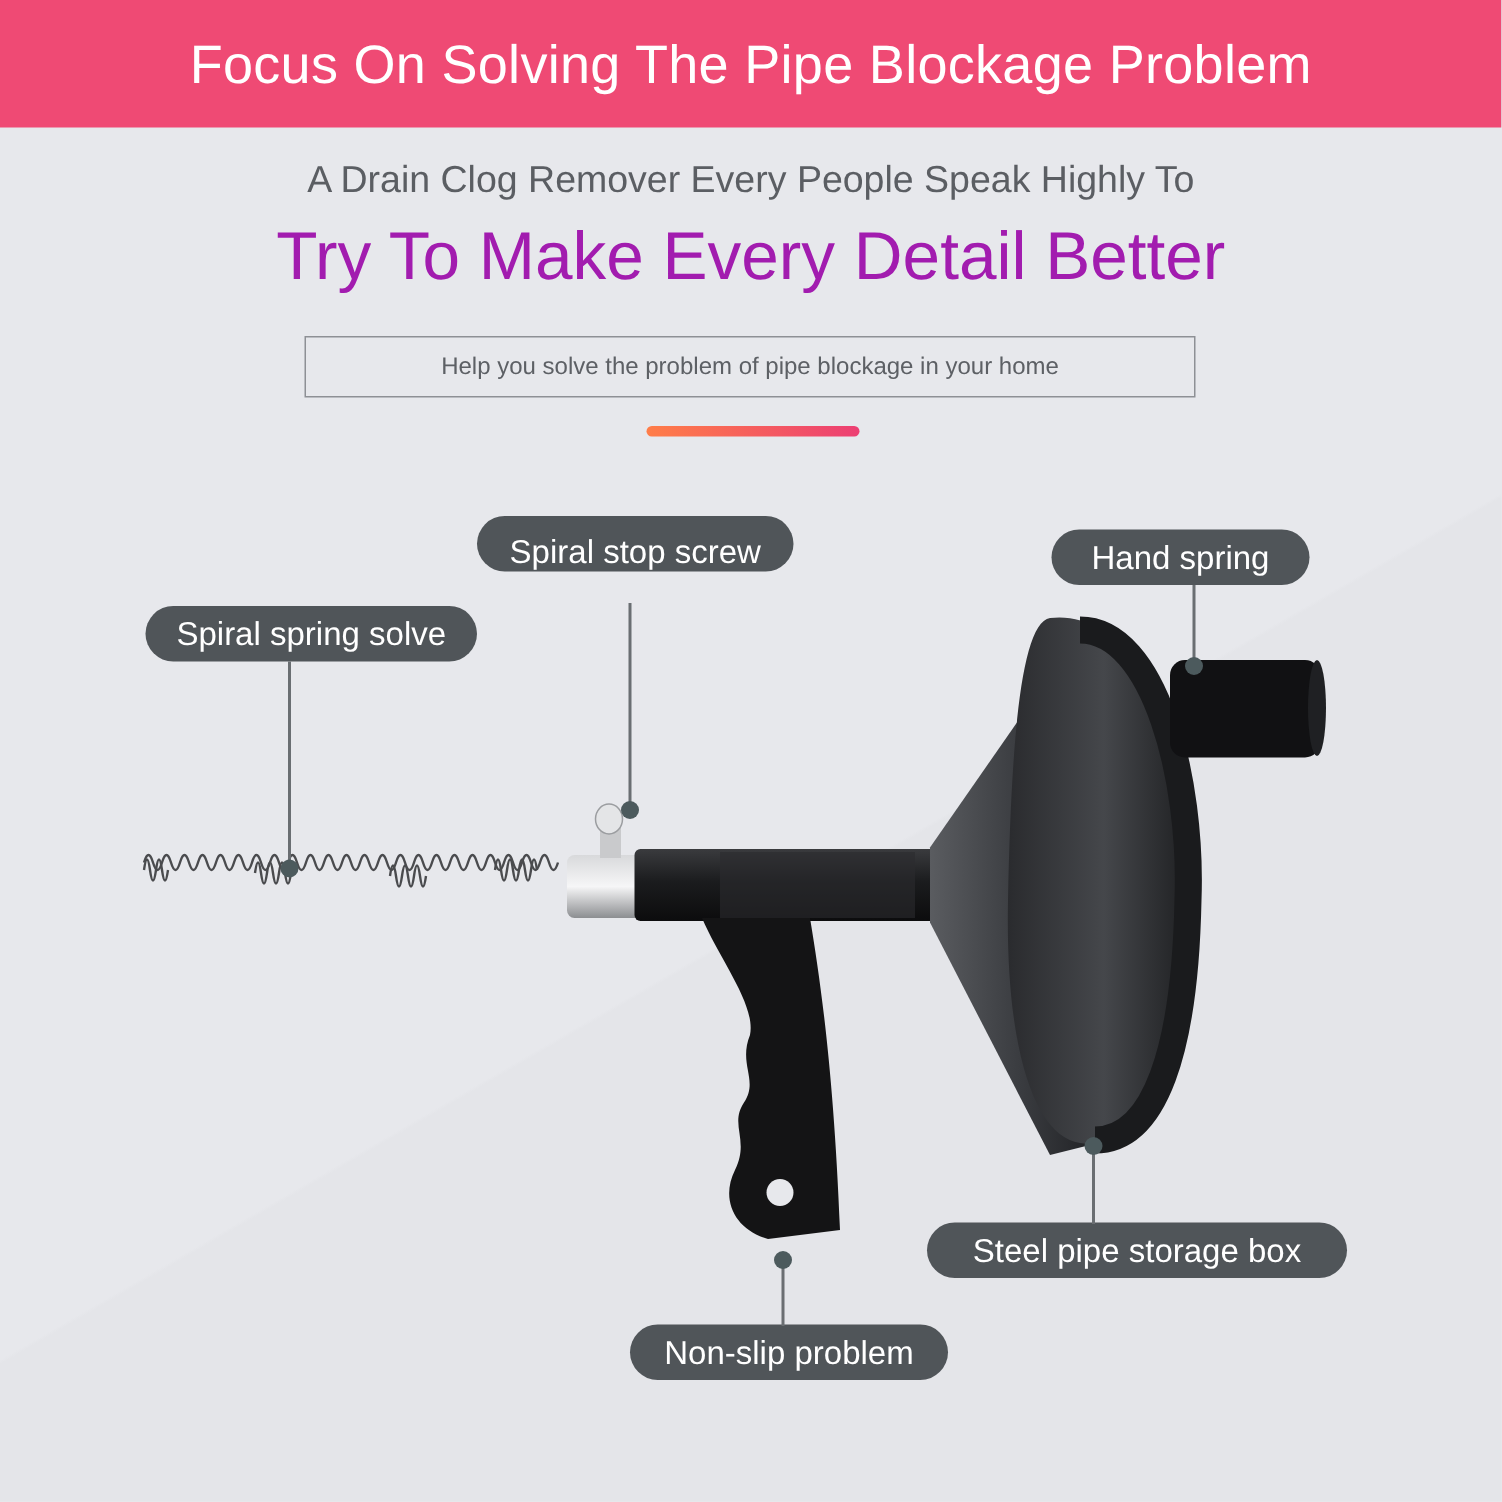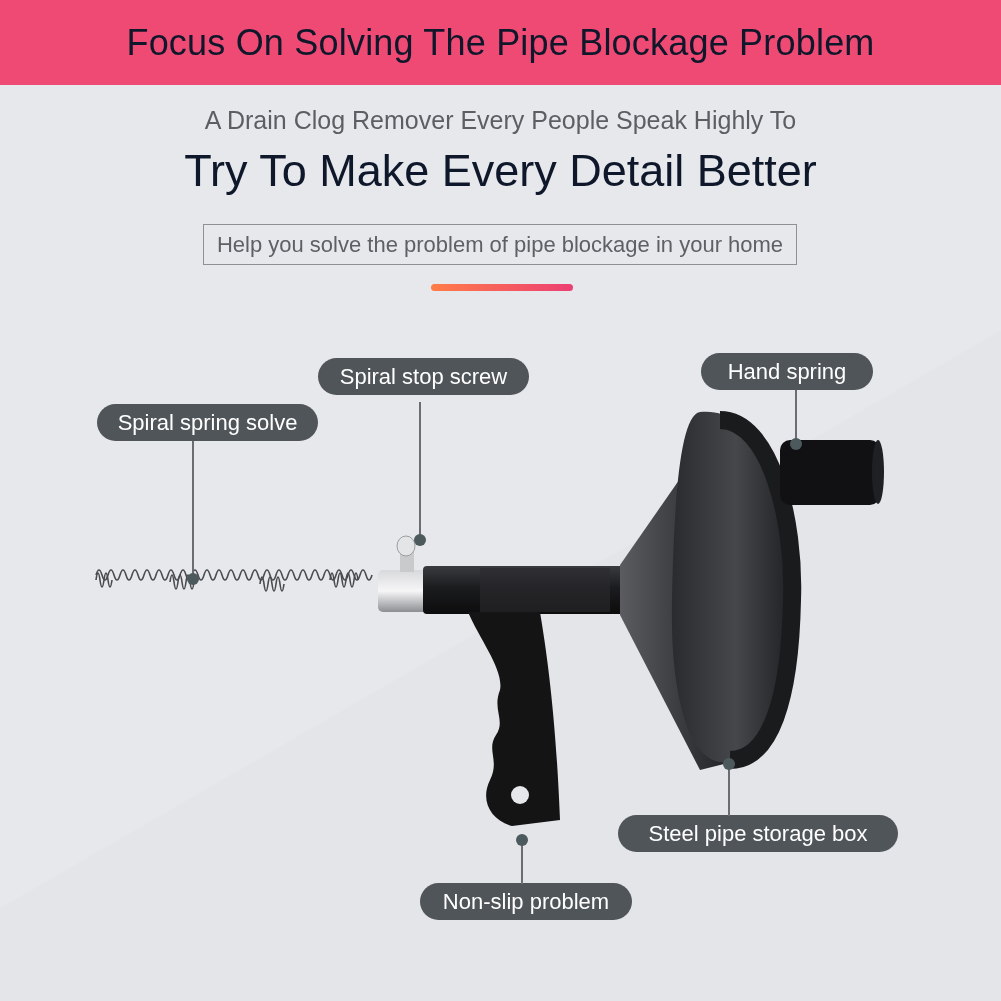--- a/index.html
+++ b/index.html
@@ -3,41 +3,41 @@
   <meta charset="utf-8">
   <style>
     html, body { margin: 0; padding: 0; }
     body {
       width: 1001px; height: 1001px; overflow: hidden; position: relative;
       background: #e7e8ec;
       font-family: "Liberation Sans", "DejaVu Sans", sans-serif;
     }
     .banner {
       position: absolute; left: 0; top: 0; width: 1001px; height: 85px;
-      background: #ef4a74; color: #0f172a;
+      background: #ef4a74; color: #ffffff;
       display: flex; align-items: center; justify-content: center;
       font-size: 36px; letter-spacing: 0.2px;
     }
     .bg-wedge {
       position: absolute; left: 0; top: 85px; width: 1001px; height: 916px;
       background: linear-gradient(150deg, #e7e8ec 0%, #e7e8ec 55%, #e4e5e9 55.2%, #e4e5e9 100%);
     }
     .subhead {
       position: absolute; left: 0; top: 106px; width: 1001px; text-align: center;
       color: #5b5e63; font-size: 25px;
     }
     .headline {
       position: absolute; left: 0; top: 145px; width: 1001px; text-align: center;
-      color: #0f172a; font-size: 45px;
+      color: #a21caf; font-size: 45px;
     }
     .tagbox {
       position: absolute; left: 203px; top: 224px; width: 594px; height: 41px;
       border: 1px solid #8e9095; box-sizing: border-box;
       display: flex; align-items: center; justify-content: center;
-      color: #5d6065; font-size: 22px;
+      color: #5d6065; font-size: 16px;
     }
     .accent {
       position: absolute; left: 431px; top: 284px; width: 142px; height: 7px;
       border-radius: 4px;
       background: linear-gradient(90deg, #ff7d48, #ec3f73);
     }
     .pill {
       position: absolute; height: 37px; border-radius: 19px;
       background: #505559; color: #fff; font-size: 22px;
       display: flex; align-items: center; justify-content: center;
@@ -114,21 +114,21 @@
   <rect x="780" y="440" width="100" height="65" rx="10" fill="#111113"></rect>
   <ellipse cx="878" cy="472" rx="6" ry="32" fill="#1f2023"></ellipse>
 </svg>
 
 <div class="pill" style="left:97px; top:404px; width:221px;">
   <span>Spiral spring solve</span>
 </div>
 <div class="leader" style="left:192px; top:441px; height:135px;"></div>
 <div class="dot" style="left:187px; top:573px;"></div>
 
-<div class="pill" style="left:318px; top:358px; width:211px;">
+<div class="pill" style="left:318px; top:344px; width:211px;align-items:flex-end;">
   <span>Spiral stop screw</span>
 </div>
 <div class="leader" style="left:419px; top:402px; height:136px;"></div>
 <div class="dot" style="left:414px; top:534px;"></div>
 
 <div class="pill" style="left:701px; top:353px; width:172px;">
   <span>Hand spring</span>
 </div>
 <div class="leader" style="left:795px; top:390px; height:52px;"></div>
 <div class="dot" style="left:790px; top:438px;"></div>

